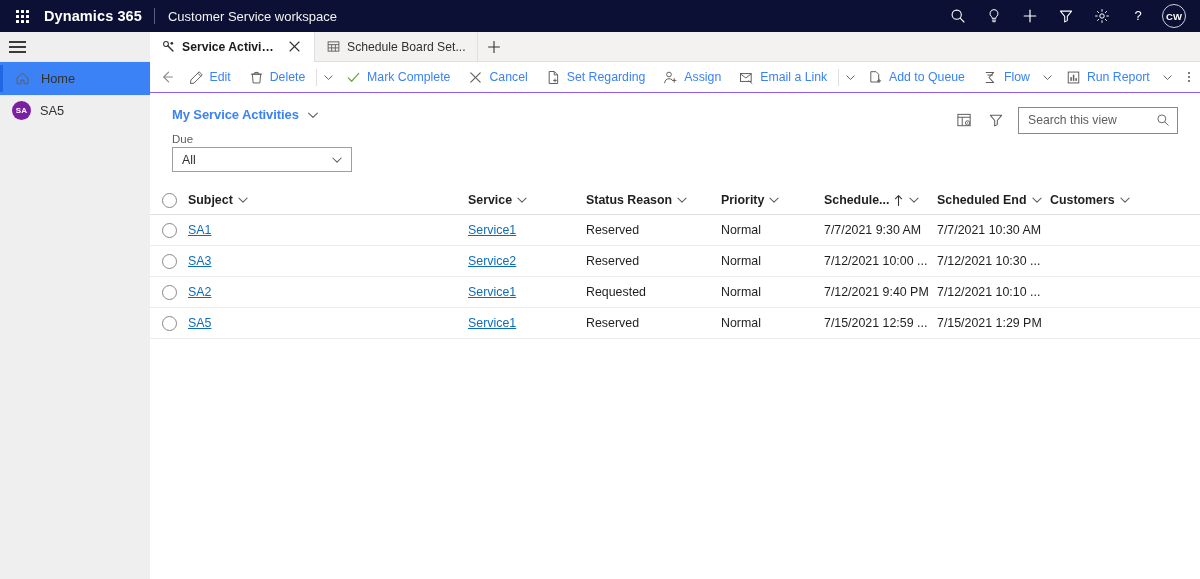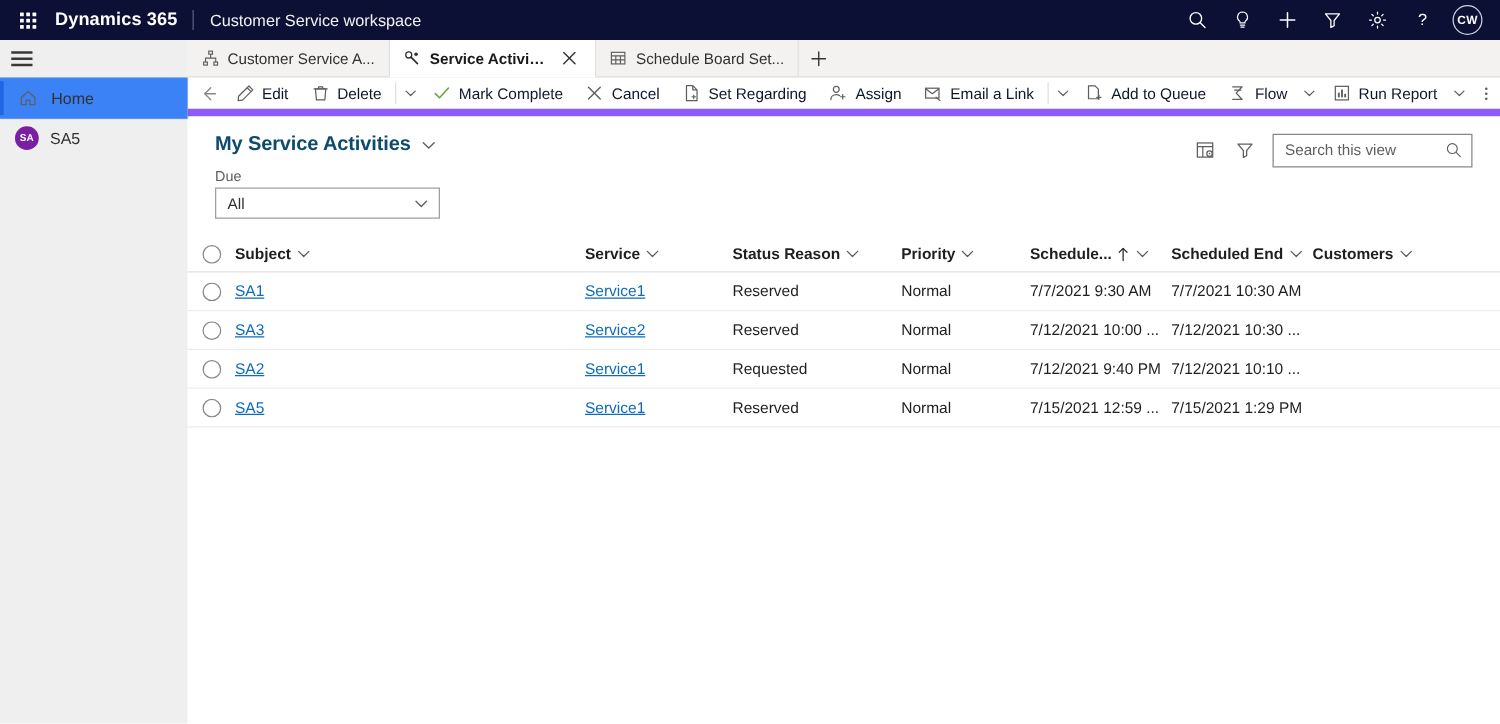--- a/index.html
+++ b/index.html
@@ -90,37 +90,37 @@
     font-size: 8px; font-weight: bold; display: flex; align-items: center; justify-content: center;
     flex: 0 0 19px; letter-spacing: .2px;
   }
   .side-item.avatar-row { height: 31px; padding-left: 12px; gap: 9px; }
 
   
   .main { flex: 1; background: #ffffff; display: flex; flex-direction: column; min-width: 0; }
 
   
   .cmdbar {
-    height: 31px; display: flex; align-items: center; border-bottom: 6px solid #8b5cf6;
-    padding-left: 5px; font-size: 12.3px; color: #0f172a;
+    height: 31px; display: flex; align-items: center; border-bottom: 1px solid #8b5cf6;
+    padding-left: 5px; font-size: 12.3px; color: #3b82f6;
   }
   .cmd-back { width: 30px; height: 30px; display: flex; align-items: center; justify-content: center; cursor: pointer; }
   .cmd-btn {
     display: flex; align-items: center; gap: 6px; height: 30px; padding: 0 9px; cursor: pointer;
     white-space: nowrap;
   }
   .cmd-ico { width: 15px; height: 15px; display: flex; align-items: center; justify-content: center; flex: 0 0 15px; }
   .cmd-chev { width: 22px; height: 30px; display: flex; align-items: center; justify-content: center; cursor: pointer; }
   .cmd-div { width: 1px; height: 17px; background: #e1dfdd; margin: 0 2px; }
   .cmd-overflow { width: 26px; height: 30px; display: flex; align-items: center; justify-content: center; cursor: pointer; margin-left: 2px;}
 
   
   .viewhead { padding: 14px 0 0 0; position: relative; }
   .viewtitle-row { display: flex; align-items: center; gap: 7px; padding-left: 22px; }
-  .viewtitle { font-size: 16px; font-weight: 600; color: #0c4a6e; letter-spacing: -.1px; }
+  .viewtitle { font-size: 13px; font-weight: 600; color: #3b82f6; letter-spacing: -.1px; }
   .viewtitle-chev { cursor: pointer; display: flex; align-items: center; }
 
   .head-right { position: absolute; right: 22px; top: 12px; display: flex; align-items: center; gap: 0; }
   .hr-ico { width: 32px; height: 30px; display: flex; align-items: center; justify-content: center; cursor: pointer; }
   .searchbox {
     width: 160px; height: 27px; border: 1px solid #8a8886; background: #fff;
     display: flex; align-items: center; padding: 0 7px 0 9px; margin-left: 6px;
   }
   .searchbox input {
     border: 0; outline: 0; flex: 1; font-size: 12.2px; color: #1d4ed8;
@@ -226,31 +226,20 @@
 
 <div class="tabstrip">
   <div class="hamburger-cell">
     <div class="hamburger">
         <i></i>
         <i></i>
         <i></i>
       </div>
   </div>
 
-  <div class="tab">
-    <span class="tab-ico">
-      <svg width="13" height="13" viewBox="0 0 14 14">
-        <rect x="5.4" y="1" width="3.2" height="2.6" fill="none" stroke="#605e5c" stroke-width="1"></rect>
-        <rect x="1" y="10.4" width="3.2" height="2.6" fill="none" stroke="#605e5c" stroke-width="1"></rect>
-        <rect x="9.8" y="10.4" width="3.2" height="2.6" fill="none" stroke="#605e5c" stroke-width="1"></rect>
-        <path d="M7 3.6v3.4M2.6 10.4V7h8.8v3.4" fill="none" stroke="#605e5c" stroke-width="1"></path>
-      </svg>
-    </span>
-    <span class="tab-label">Customer Service A...</span>
-  </div>
 
   <div class="tab active">
     <span class="tab-ico">
       <svg width="13" height="13" viewBox="0 0 14 14">
         <circle cx="4.3" cy="4.3" r="2.6" fill="none" stroke="#323130" stroke-width="1.1"></circle>
         <path d="M6.2 6.2l5.6 5.6" stroke="#323130" stroke-width="1.5" stroke-linecap="round"></path>
         <circle cx="10.6" cy="3.6" r="1.5" fill="#323130"></circle>
       </svg>
     </span>
     <span class="tab-label">Service Activities My Ser...</span>

